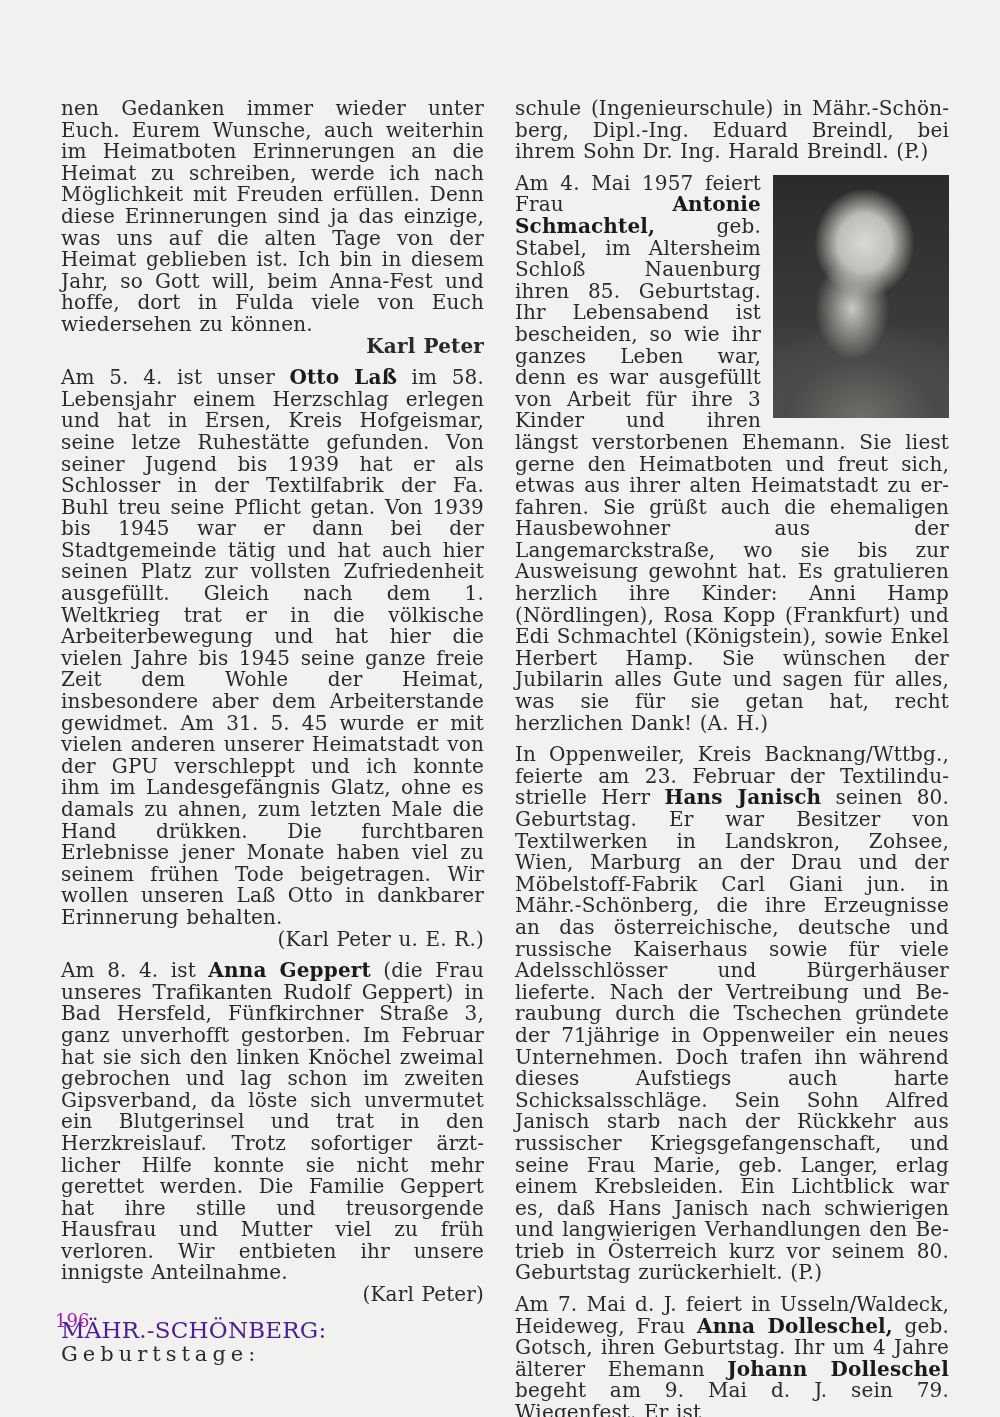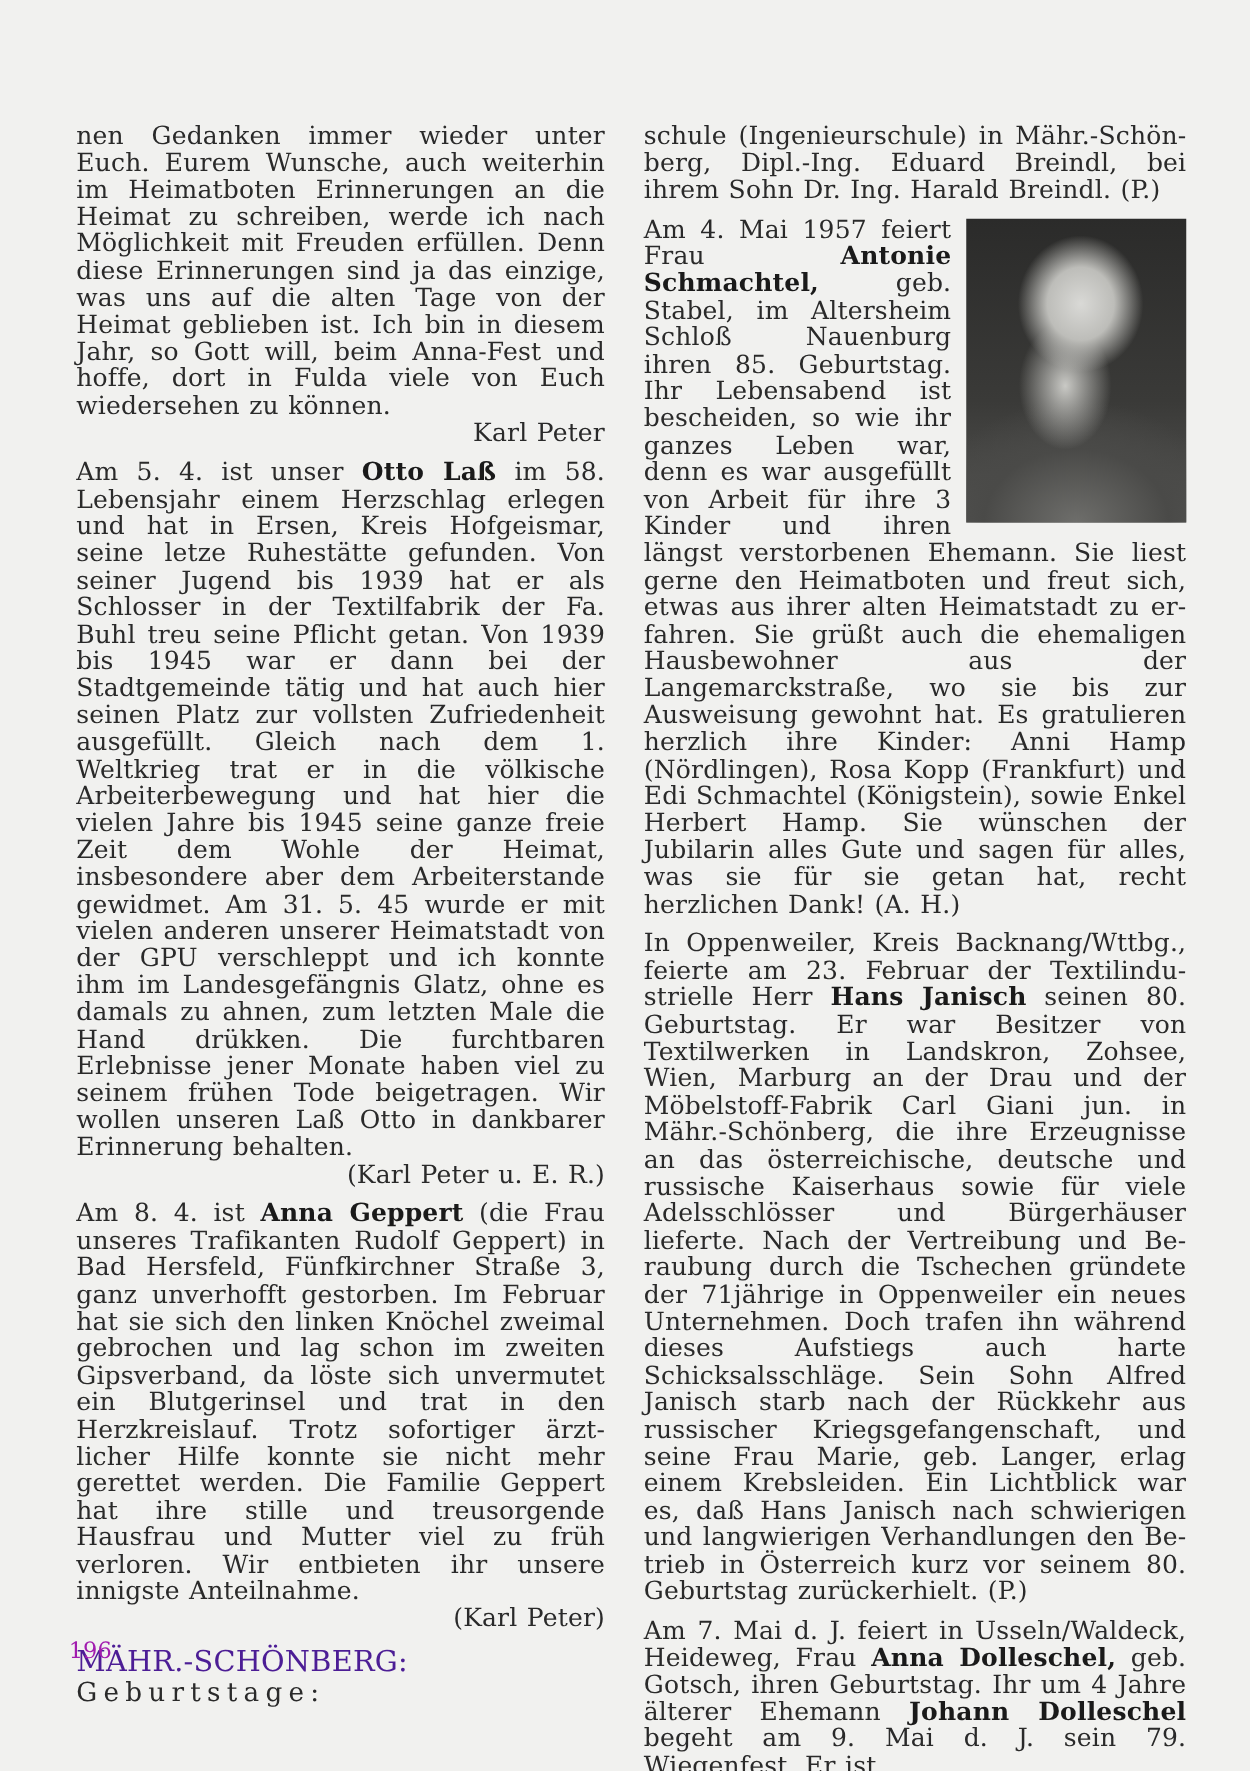--- a/index.html
+++ b/index.html
@@ -47,21 +47,21 @@
     font-size: 18px; color: #a21caf;
   }
 </style>
 </head>
 <body>
 
 <div class="page">
 
   <div class="col col-left">
     <p>nen Gedanken immer wieder unter Euch. Eurem Wunsche, auch weiterhin im Hei­matboten Erinnerungen an die Heimat zu schreiben, werde ich nach Möglichkeit mit Freuden erfüllen. Denn diese Erinnerun­gen sind ja das einzige, was uns auf die alten Tage von der Heimat geblieben ist. Ich bin in diesem Jahr, so Gott will, beim Anna-Fest und hoffe, dort in Fulda viele von Euch wiedersehen zu können.</p>
-    <p class="sig block" style="font-weight:normal;"><span>Karl Peter</span></p>
+    <p class="sig block" style="font-weight:bold;"><span>Karl Peter</span></p>
 
     <p><span>Am 5. 4. ist unser </span><b>Otto Laß</b><span> im 58. Lebens­jahr einem Herzschlag erlegen und hat in Ersen, Kreis Hofgeismar, seine letze Ruhe­stätte gefunden. Von seiner Jugend bis 1939 hat er als Schlosser in der Textil­fabrik der Fa. Buhl treu seine Pflicht ge­tan. Von 1939 bis 1945 war er dann bei der Stadtgemeinde tätig und hat auch hier sei­nen Platz zur vollsten Zufriedenheit aus­gefüllt. Gleich nach dem 1. Weltkrieg trat er in die völkische Arbeiterbewegung und hat hier die vielen Jahre bis 1945 seine ganze freie Zeit dem Wohle der Heimat, insbesondere aber dem Arbeiterstande ge­widmet. Am 31. 5. 45 wurde er mit vielen anderen unserer Heimatstadt von der GPU verschleppt und ich konnte ihm im Lan­desgefängnis Glatz, ohne es damals zu ahnen, zum letzten Male die Hand drük­ken. Die furchtbaren Erlebnisse jener Mo­nate haben viel zu seinem frühen Tode beigetragen. Wir wollen unseren Laß Otto in dankbarer Erinnerung behalten.</span></p>
     <p class="sig block">(Karl Peter u. E. R.)</p>
 
     <p><span>Am 8. 4. ist </span><b>Anna Geppert</b><span> (die Frau un­seres Trafikanten Rudolf Geppert) in Bad Hersfeld, Fünfkirchner Straße 3, ganz un­verhofft gestorben. Im Februar hat sie sich den linken Knöchel zweimal gebrochen und lag schon im zweiten Gipsverband, da löste sich unvermutet ein Blutgerinsel und trat in den Herzkreislauf. Trotz sofortiger ärzt­licher Hilfe konnte sie nicht mehr gerettet werden. Die Familie Geppert hat ihre stille und treusorgende Hausfrau und Mutter viel zu früh verloren. Wir entbieten ihr unsere innigste Anteilnahme.</span></p>
     <p class="sig block">(Karl Peter)</p>
 
     <div class="heading">MÄHR.-SCHÖNBERG:</div>
     <div class="spaced">Geburtstage:</div>
 

